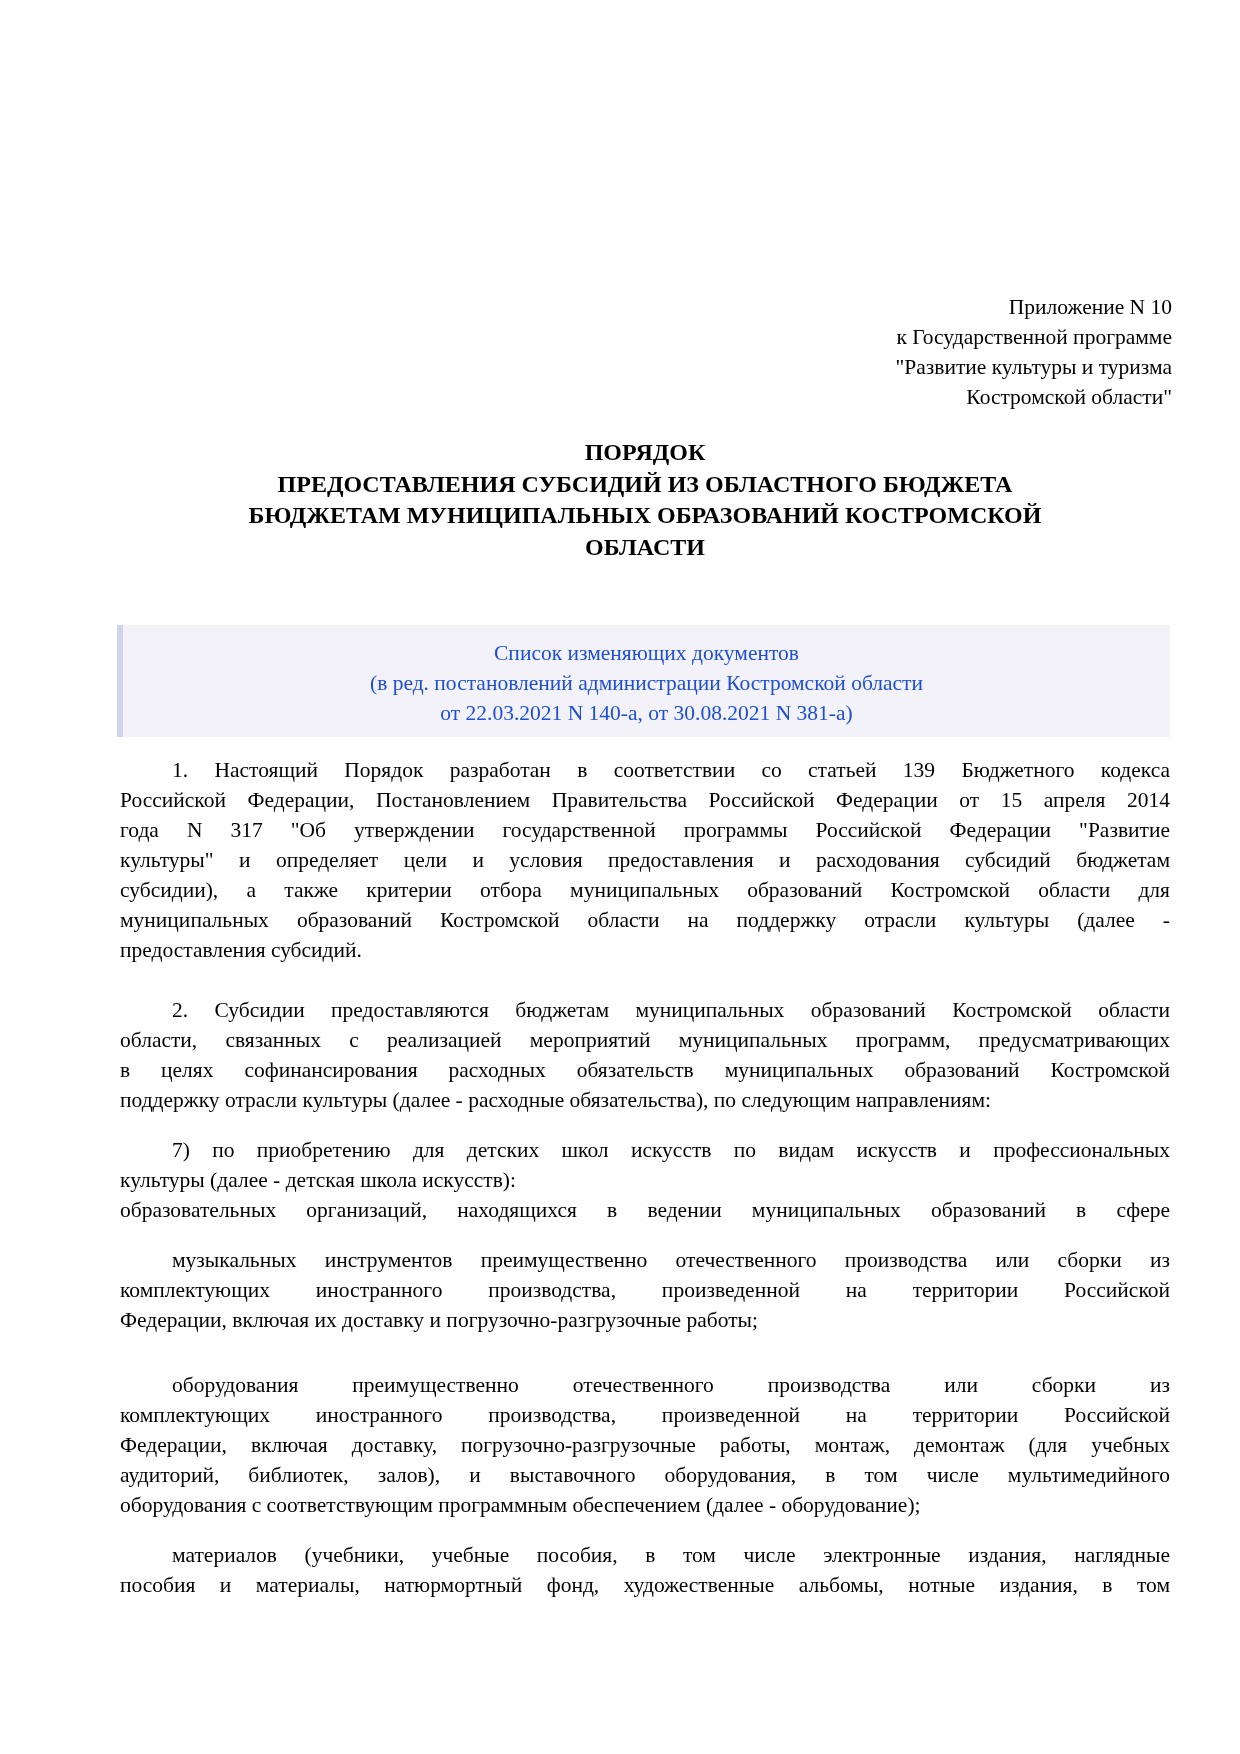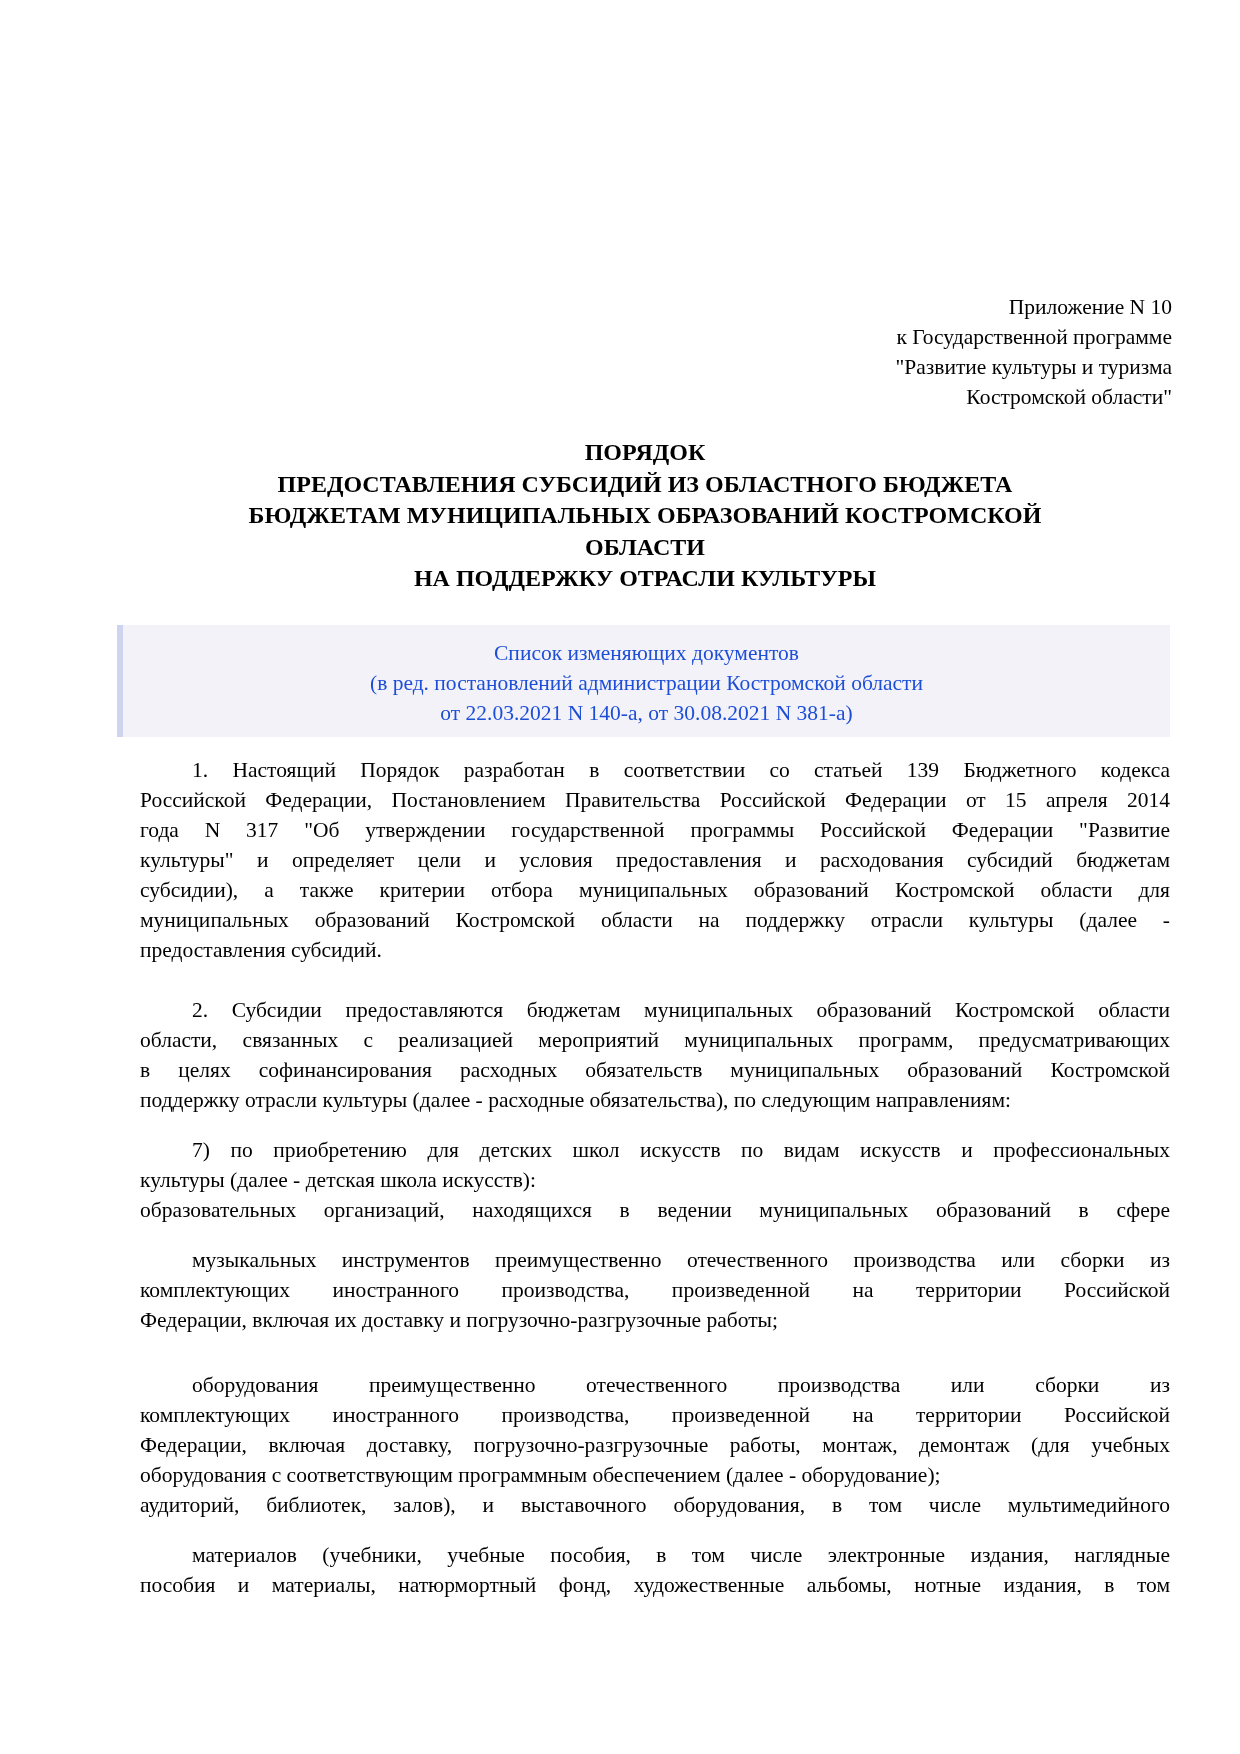--- a/index.html
+++ b/index.html
@@ -64,21 +64,20 @@
     width: 1050px;
     font-size: 21.5px;
     line-height: 30px;
     text-align: justify;
   }
   .line {
     display: block;
     text-align: justify;
     text-align-last: justify;
     white-space: nowrap;
-    margin-left: 20px;
   }
   .line.last {
     text-align-last: left;
   }
   .line.first { padding-left: 52px; }
 </style>
 </head>
 <body>
 
 <div class="page">
@@ -88,21 +87,20 @@
     <div>к Государственной программе</div>
     <div>"Развитие культуры и туризма</div>
     <div>Костромской области"</div>
   </div>
 
   <div class="title">
     <div>ПОРЯДОК</div>
     <div>ПРЕДОСТАВЛЕНИЯ СУБСИДИЙ ИЗ ОБЛАСТНОГО БЮДЖЕТА</div>
     <div>БЮДЖЕТАМ МУНИЦИПАЛЬНЫХ ОБРАЗОВАНИЙ КОСТРОМСКОЙ</div>
     <div>ОБЛАСТИ</div>
-    <div>НА ПОДДЕРЖКУ ОТРАСЛИ КУЛЬТУРЫ</div>
   </div>
 
   <div class="revisions">
     <div>Список изменяющих документов</div>
     <div>(в ред. постановлений администрации Костромской области</div>
     <div>от 22.03.2021 N 140-а, от 30.08.2021 N 381-а)</div>
   </div>
 
   <div class="body-text" style="top:755px;">
     <span class="line first">1. Настоящий Порядок разработан в соответствии со статьей 139 Бюджетного кодекса</span>
@@ -130,22 +128,22 @@
   <div class="body-text" style="top:1245px;">
     <span class="line first">музыкальных инструментов преимущественно отечественного производства или сборки из</span>
     <span class="line">комплектующих иностранного производства, произведенной на территории Российской</span>
     <span class="line last">Федерации, включая их доставку и погрузочно-разгрузочные работы;</span>
   </div>
 
   <div class="body-text" style="top:1370px;">
     <span class="line first">оборудования преимущественно отечественного производства или сборки из</span>
     <span class="line">комплектующих иностранного производства, произведенной на территории Российской</span>
     <span class="line">Федерации, включая доставку, погрузочно-разгрузочные работы, монтаж, демонтаж (для учебных</span>
+    <span class="line">аудиторий, библиотек, залов), и выставочного оборудования, в том числе мультимедийного</span>
     <span class="line last">оборудования с соответствующим программным обеспечением (далее - оборудование);</span>
-    <span class="line">аудиторий, библиотек, залов), и выставочного оборудования, в том числе мультимедийного</span>
   </div>
 
   <div class="body-text" style="top:1540px;">
     <span class="line first">материалов (учебники, учебные пособия, в том числе электронные издания, наглядные</span>
     <span class="line">пособия и материалы, натюрмортный фонд, художественные альбомы, нотные издания, в том</span>
   </div>
 
 </div>
 
 </body></html>

